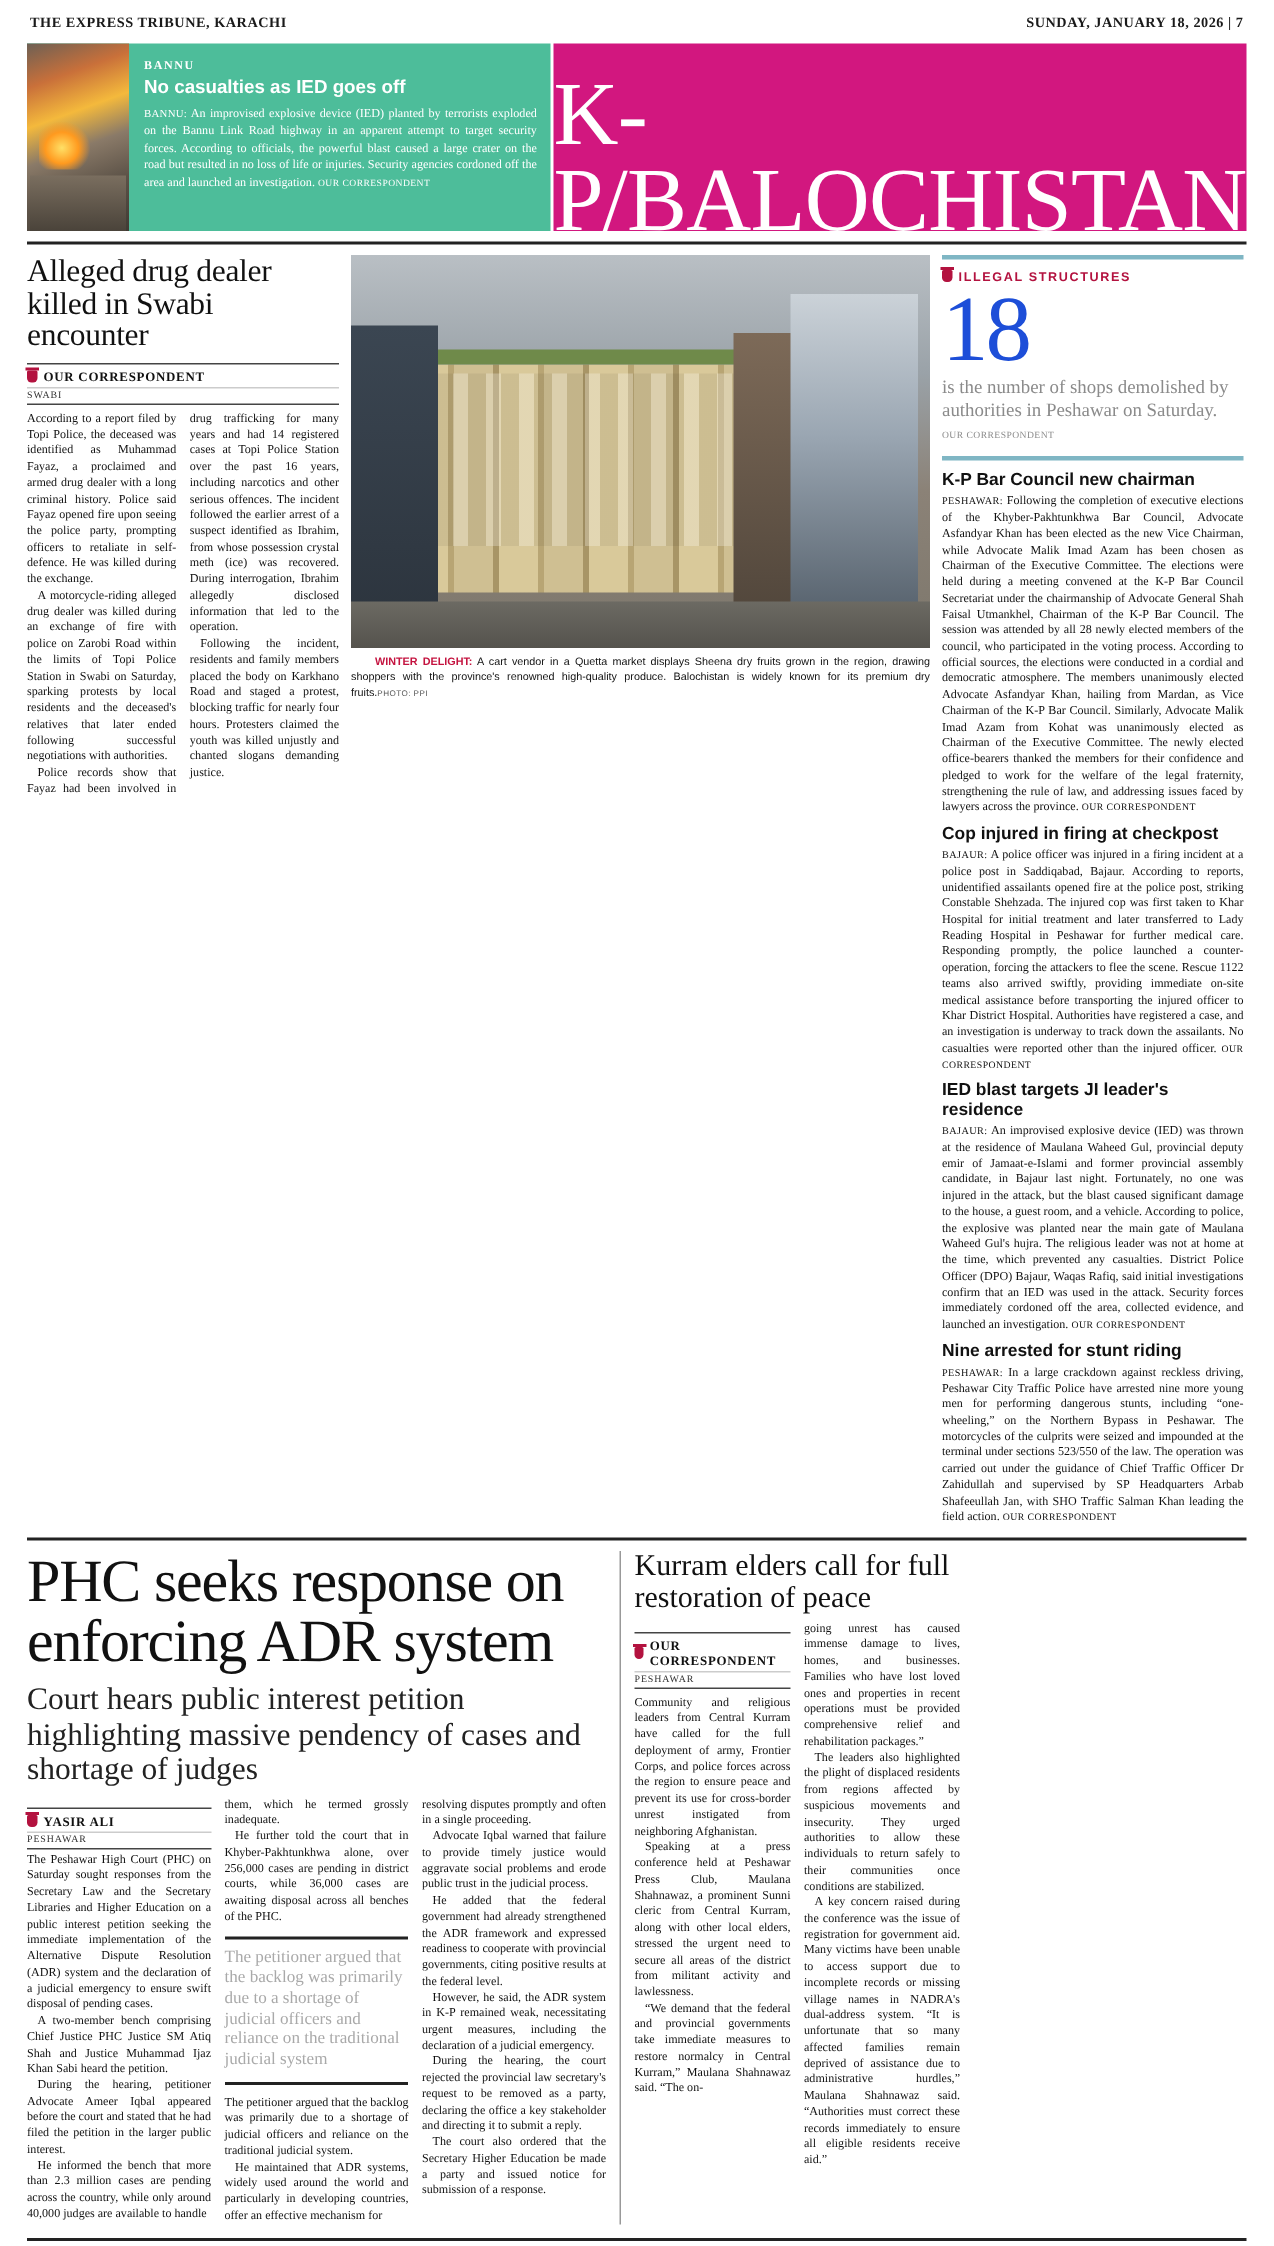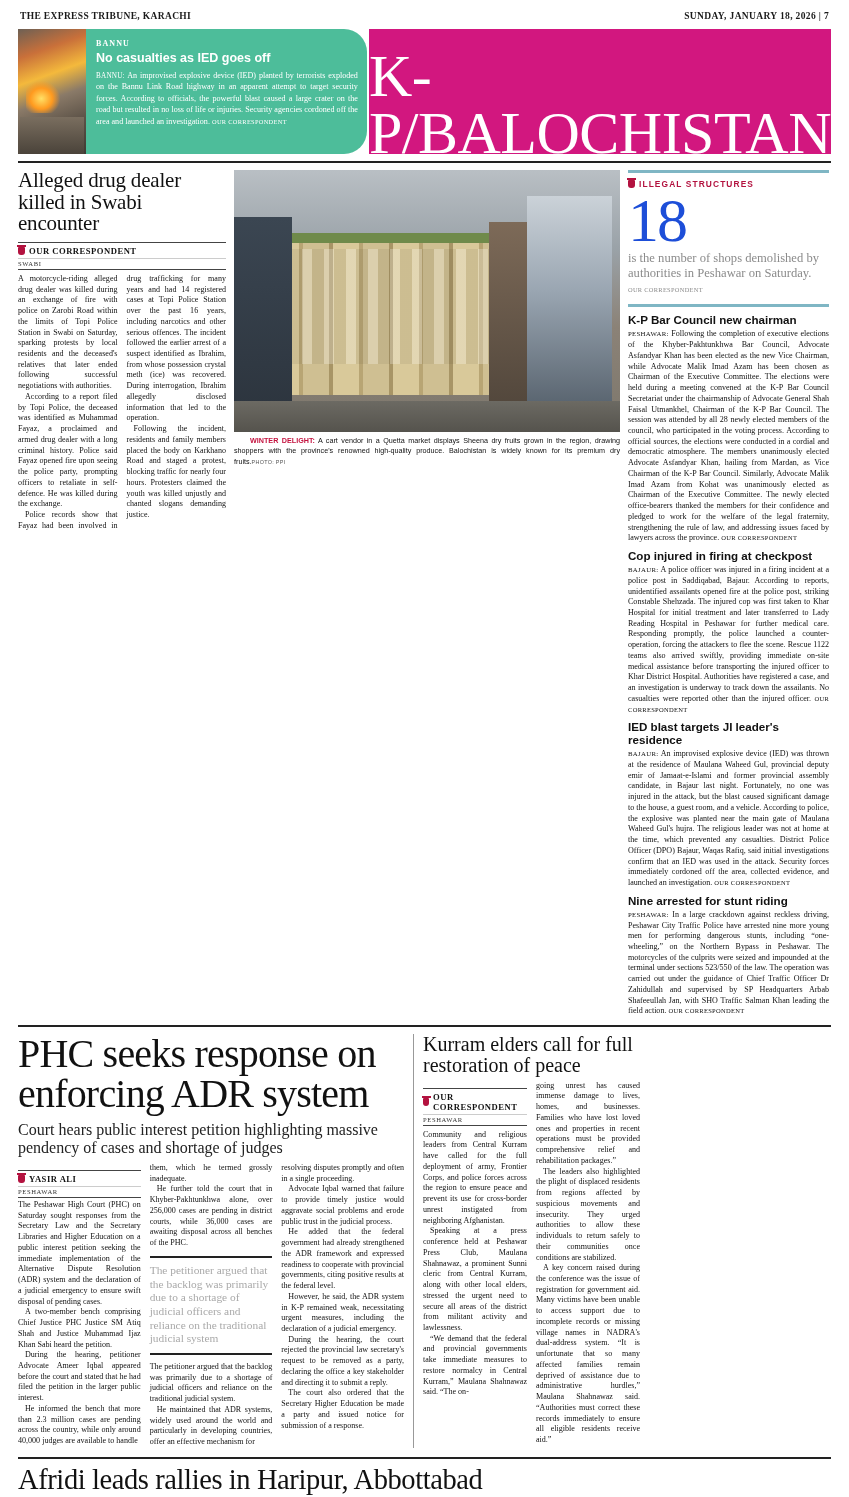--- a/index.html
+++ b/index.html
@@ -14,21 +14,21 @@
   
   .masthead { display: flex; justify-content: space-between; align-items: baseline;
     padding: 11px 2px 6px 2px; }
   .mh-left { font-family: "Liberation Serif", serif; font-size: 9.5px; letter-spacing: .35px;
      font-weight: 700; color: #1a1a1a; }
   .mh-right { font-family: "Liberation Serif", serif; font-size: 9.5px; letter-spacing: .35px;
      font-weight: 700; color: #1a1a1a; }
 
   
   .topband { display: flex; gap: 0; height: 125px; margin-top: 2px; }
-  .brief { display: flex; width: 350px; background: #4dbd9a; border-radius: 23px; }
+  .brief { display: flex; width: 350px; background: #4dbd9a; }
   .brief-photo { width: 68px; background:
       linear-gradient(160deg,#6d6054 0%,#c9703a 20%,#f4b93c 38%,#8a7a68 55%,#5d5348 75%,#3f3a33 100%);
       position: relative; overflow: hidden; }
   .brief-photo::after { content:""; position:absolute; left:8px; top:52px; width:34px; height:32px;
       background: radial-gradient(ellipse at 45% 55%, #ffe066 0%, #ff9a1f 42%, rgba(255,120,0,0) 72%); }
   .brief-photo::before { content:""; position:absolute; left:2px; top:88px; width:64px; height:37px;
       background: linear-gradient(180deg,#7a6e5f,#4a433a); }
   .brief-txt { flex:1; padding: 10px 9px 8px 10px; color:#fff; }
   .brief-kicker { font-size: 8px; letter-spacing: 1.1px; font-weight:700;
       font-family: "Liberation Serif", serif; margin-bottom: 3px; }
@@ -102,21 +102,21 @@
   .bigtxt .credit { font-size:6.4px; color:#8b8b8b; }
   .rail-item h3 { font-family:"Liberation Sans", sans-serif; font-size:11.6px; font-weight:700;
       line-height:1.12; margin: 5px 0 3px; }
   .rail-body { font-size: 8.05px; line-height: 1.335; text-align: justify; hyphens: auto; }
   .rail-body .dateline { font-variant: small-caps; font-size: 6.8px; letter-spacing:.3px; }
 
   
   .mega { margin-top: 8px; }
   .mega-head { font-family:"Liberation Serif", serif; font-size: 40px; line-height: 1.0;
       letter-spacing:-.8px; font-weight:400; }
-  .mega-sub { font-family:"Liberation Serif", serif; font-size: 16px; line-height:1.12;
+  .mega-sub { font-family:"Liberation Serif", serif; font-size: 21px; line-height:1.12;
       margin-top: 7px; color:#222; font-weight:400; }
   .mega-grid { display:flex; gap: 9px; margin-top: 6px; }
   .mcol { width: 123px; }
   .pullquote { border-top: 2px solid #222; border-bottom: 2px solid #222; padding: 6px 0 7px;
       margin: 7px 0; font-family:"Liberation Serif", serif; font-size: 11.4px; line-height:1.2;
       color: #a9a9a9; }
   .kurram { width: 230px; border-left: 1px solid #999; padding-left: 9px; }
   .kurram h2 { font-family:"Liberation Serif", serif; font-size: 20px; line-height:1.04; font-weight:400; }
   .k-deck { font-family:"Liberation Serif", serif; font-size: 12.8px; line-height:1.16; margin-top:6px; }
   .k-cols { display:flex; gap: 9px; margin-top: 5px; }
@@ -156,22 +156,22 @@
   <div class="upper">
 
     <div class="up-left">
       <h2 class="art-head">Alleged drug dealer killed in Swabi encounter</h2>
       <div class="byline">
         <span class="bullet"></span>
         <span class="byline-name">OUR CORRESPONDENT</span>
       </div>
       <div class="byline-city">SWABI</div>
       <div class="cols-2 body" style="margin-top:4px">
+        <p>According to a report filed by Topi Police, the deceased was identified as Muhammad Fayaz, a proclaimed and armed drug dealer with a long criminal history. Police said Fayaz opened fire upon seeing the police party, prompting officers to retaliate in self-defence. He was killed during the exchange.</p>
         <p>A motorcycle-riding alleged drug dealer was killed during an exchange of fire with police on Zarobi Road within the limits of Topi Police Station in Swabi on Saturday, sparking protests by local residents and the deceased's relatives that later ended following successful negotiations with authorities.</p>
-        <p>According to a report filed by Topi Police, the deceased was identified as Muhammad Fayaz, a proclaimed and armed drug dealer with a long criminal history. Police said Fayaz opened fire upon seeing the police party, prompting officers to retaliate in self-defence. He was killed during the exchange.</p>
         <p>Police records show that Fayaz had been involved in drug trafficking for many years and had 14 registered cases at Topi Police Station over the past 16 years, including narcotics and other serious offences. The incident followed the earlier arrest of a suspect identified as Ibrahim, from whose possession crystal meth (ice) was recovered. During interrogation, Ibrahim allegedly disclosed information that led to the operation.</p>
         <p>Following the incident, residents and family members placed the body on Karkhano Road and staged a protest, blocking traffic for nearly four hours. Protesters claimed the youth was killed unjustly and chanted slogans demanding justice.</p>
       </div>
     </div>
 
     <div class="up-mid photo-wrap">
       <div class="photo">
         <div class="ph-sky"></div>
         <div class="ph-jars"></div>
         <div class="ph-jars2"></div>

